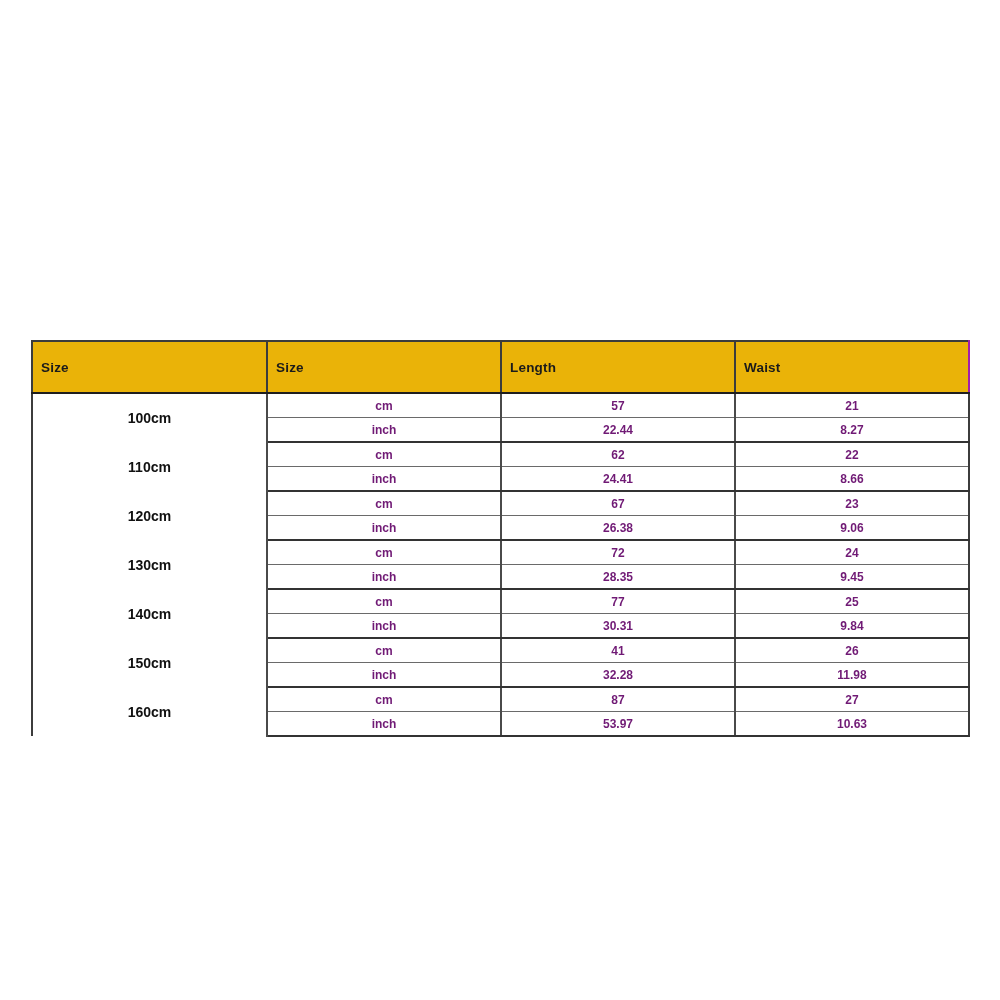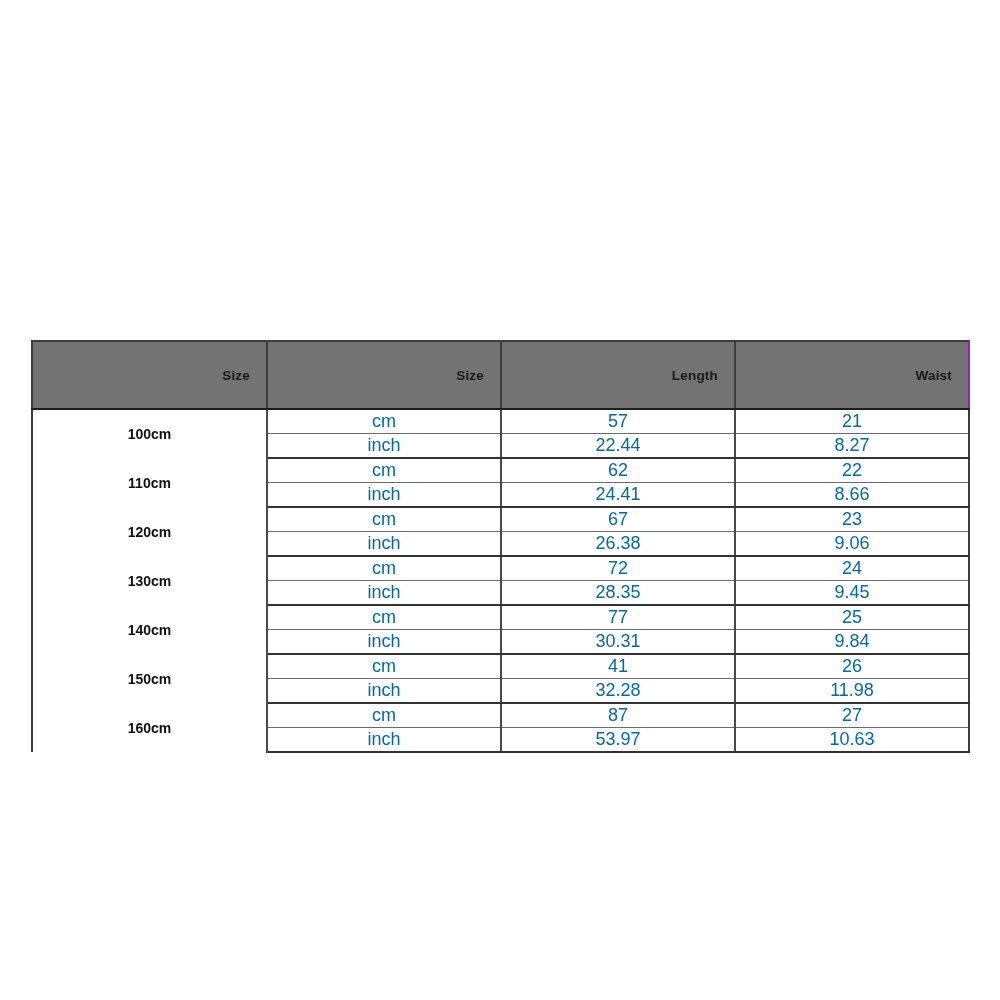--- a/index.html
+++ b/index.html
@@ -38,40 +38,40 @@
     background: #ffffff;
   }
 
   table.size-chart col.col-size  { width: 235px; }
   table.size-chart col.col-unit  { width: 234px; }
   table.size-chart col.col-len   { width: 234px; }
   table.size-chart col.col-waist { width: 234px; }
 
   
   thead th {
-    background: #737373;
+    background: #eab308;
     color: #1b1b1b;
     font-size: 13.5px;
     font-weight: bold;
     letter-spacing: 0.2px;
     height: 34px;
-    text-align: right;
+    text-align: left;
     vertical-align: middle;
     border: 2px solid #3c3c3c;
     border-bottom: 2px solid #1e1e1e;
-    padding: 16px;
+    padding: 8px;
   }
   thead th.th-size { border-left: 2px solid #3c3c3c; }
   thead th.th-waist { border-right: 2px solid #a21caf; }
 
   
   tbody td {
-    font-size: 18px;
-    font-weight: normal;
-    color: #0369a1;
+    font-size: 12px;
+    font-weight: bold;
+    color: #701a75;
     text-align: center;
     vertical-align: middle;
     height: 23px;
     padding: 0;
     background: #ffffff;
     border-left: 2px solid #4a4a4a;
     border-right: 2px solid #4a4a4a;
   }
 
   

